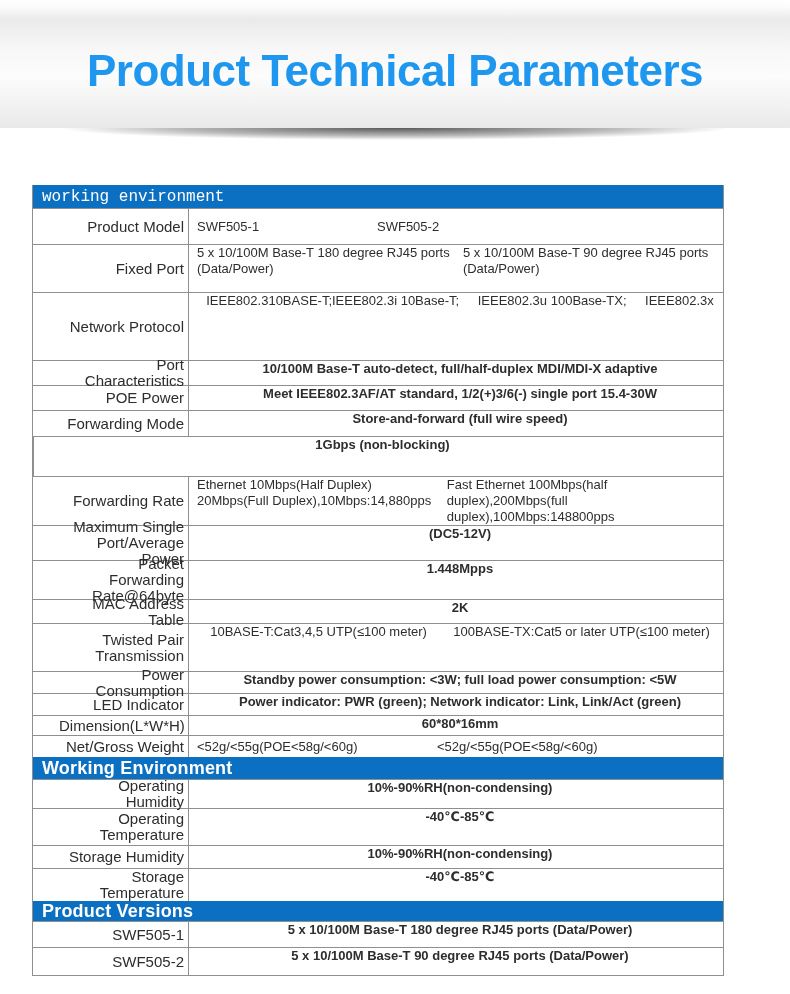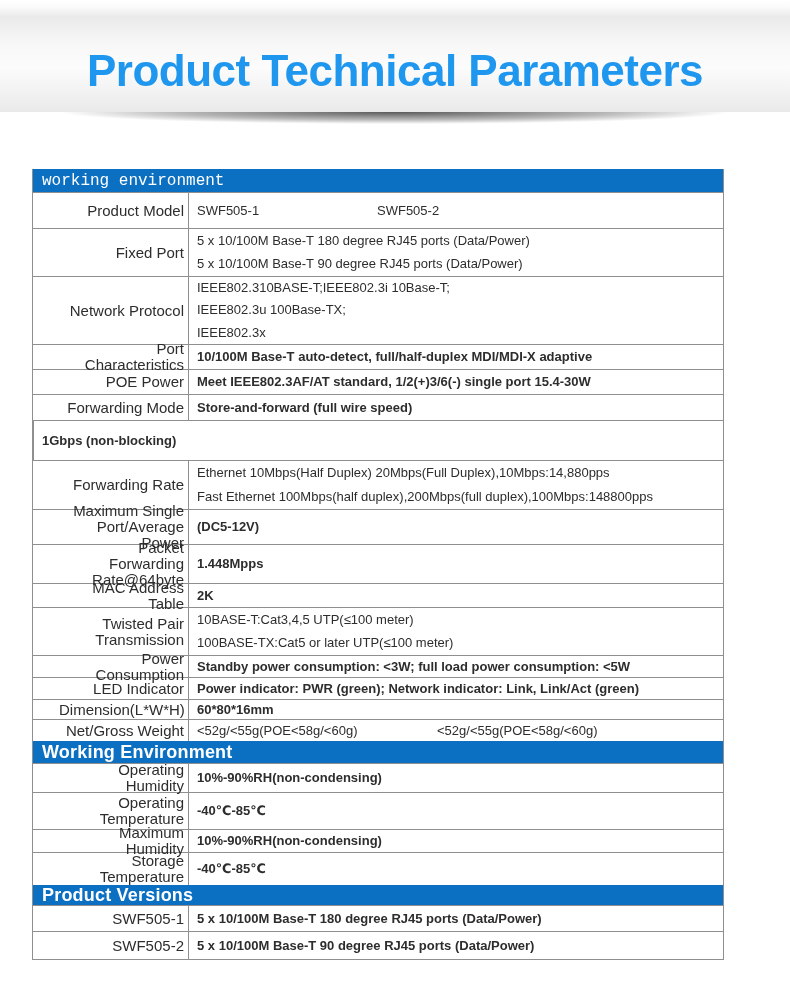--- a/index.html
+++ b/index.html
@@ -1,20 +1,20 @@
 <!DOCTYPE html>
 <html><head>
 <meta charset="utf-8">
 <style>
   * { margin:0; padding:0; box-sizing:border-box; }
   html, body { width:790px; height:994px; background:#ffffff; overflow:hidden;
                font-family:"Liberation Sans","DejaVu Sans",sans-serif; color:#2d2d2d; }
 
   
-  .hero { height:112px; padding-top:46px;
+  .hero { height:128px; padding-top:46px;
           background:linear-gradient(180deg,#ffffff 0%,#fbfbfb 6%,#eaeaea 15%,
                      #f7f7f7 38%,#fcfcfc 60%,#f2f2f2 82%,#e9e9e9 100%); }
   .hero-title { text-align:center; font-size:44px; font-weight:bold;
                 color:#1f97ee; letter-spacing:-0.5px; }
   .hero-shadow { height:15px;
           background:radial-gradient(ellipse 53% 100% at 50% 0%,
                      rgba(25,25,25,0.72) 0%, rgba(25,25,25,0.30) 52%,
                      rgba(25,25,25,0) 80%); }
 
   
@@ -25,21 +25,21 @@
          padding-left:9px; overflow:hidden; }
   .bar-mono { height:23px; font-family:"Liberation Mono","DejaVu Sans Mono",monospace;
               font-size:16px; }
   .bar-bold { font-weight:bold; font-size:18px; letter-spacing:0.2px; }
 
   .row { display:flex; border-top:1px solid #8f8f8f; }
   .lbl { width:155px; padding-left:26px; padding-right:4px;
          display:flex; flex-direction:column; justify-content:center;
          font-size:15px; line-height:16px;text-align:right; }
   .val { flex:1; border-left:1px solid #8f8f8f; padding-left:8px;
-         display:flex; flex-direction:column; justify-content:space-around;
+         display:flex; flex-direction:row; justify-content:space-around;
          font-size:13px; line-height:16px; }
   .val.single { justify-content:center;font-weight:bold; }
   .val.cols { flex-direction:row; align-items:center; justify-content:flex-start; }
   .c1-180 { width:180px; flex:0 0 180px; }
   .c1-240 { width:240px; flex:0 0 240px; }
 </style>
 </head>
 <body>
 
 <div class="hero">
@@ -218,21 +218,21 @@
       <div>Operating</div>
       <div>Temperature</div>
     </div>
     <div class="val single">
       <div class="ln">-40℃-85℃</div>
     </div>
   </div>
 
   <div class="row" style="height:23px">
     <div class="lbl">
-        <div>Maximum Humidity</div>
+        <div>Storage Humidity</div>
       </div>
     <div class="val single">
       <div class="ln">10%-90%RH(non-condensing)</div>
     </div>
   </div>
 
   <div class="row" style="height:33px">
     <div class="lbl">
       <div>Storage</div>
       <div>Temperature</div>

